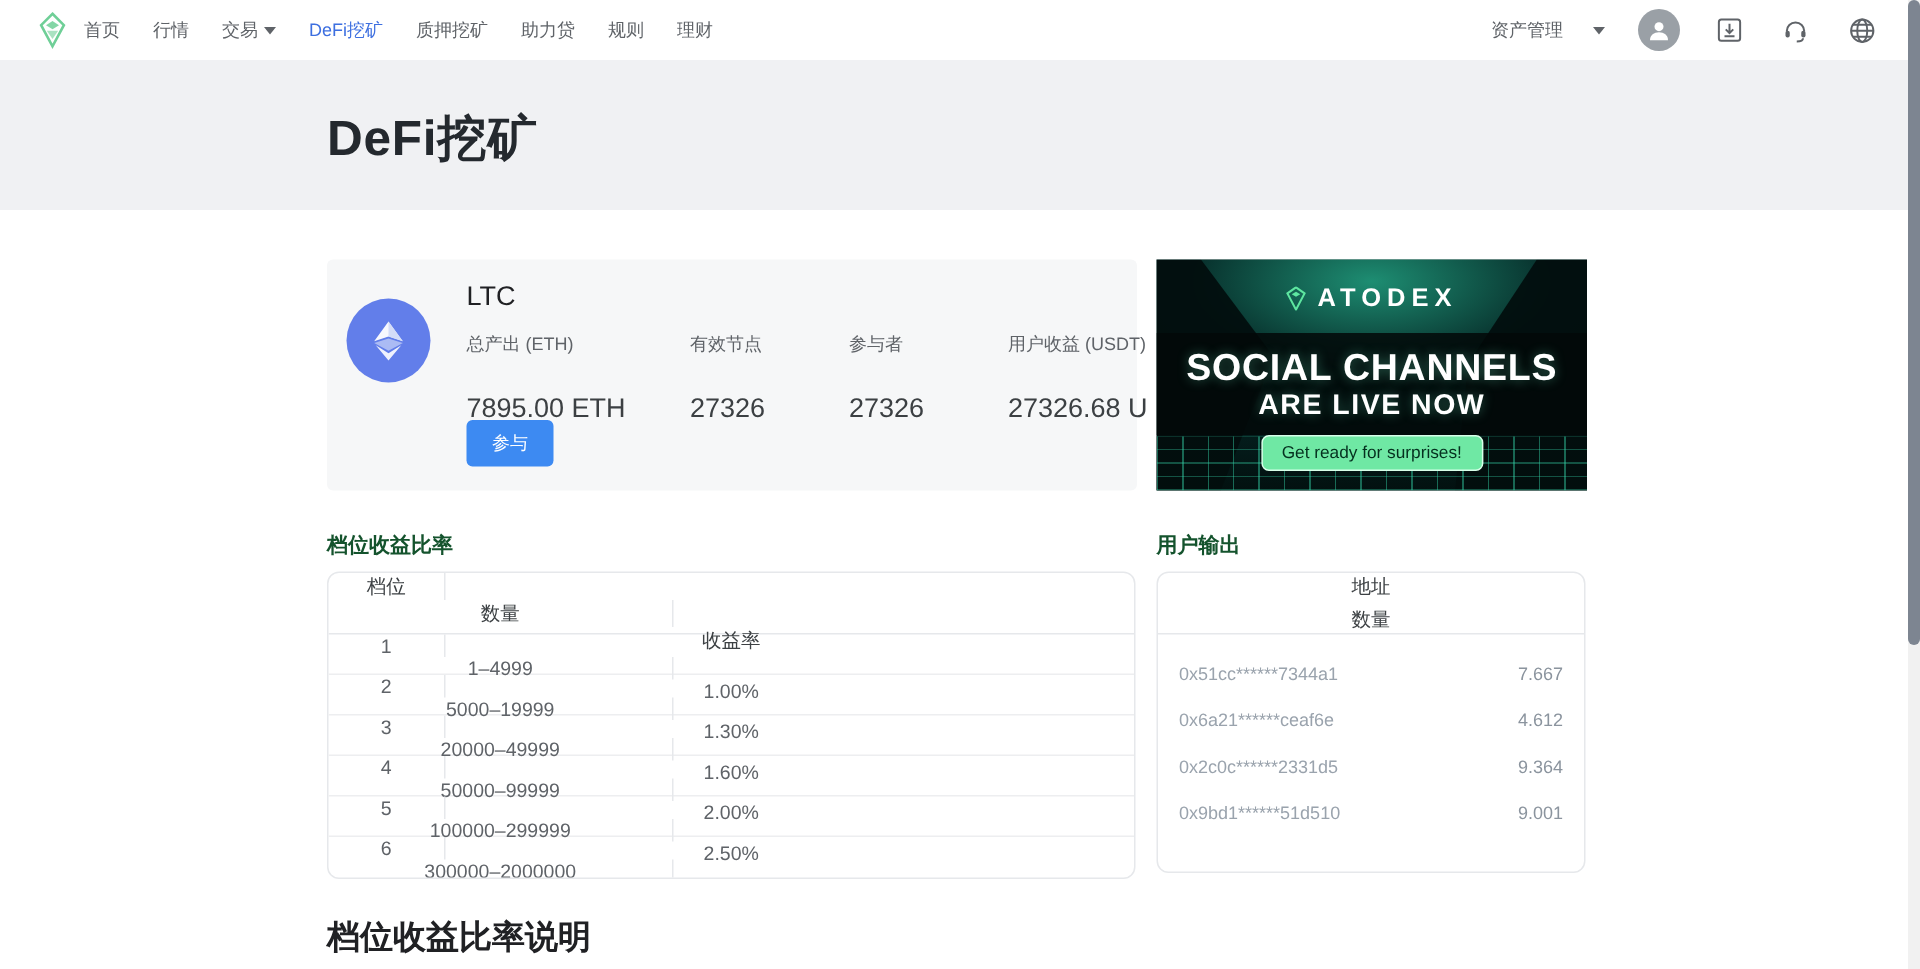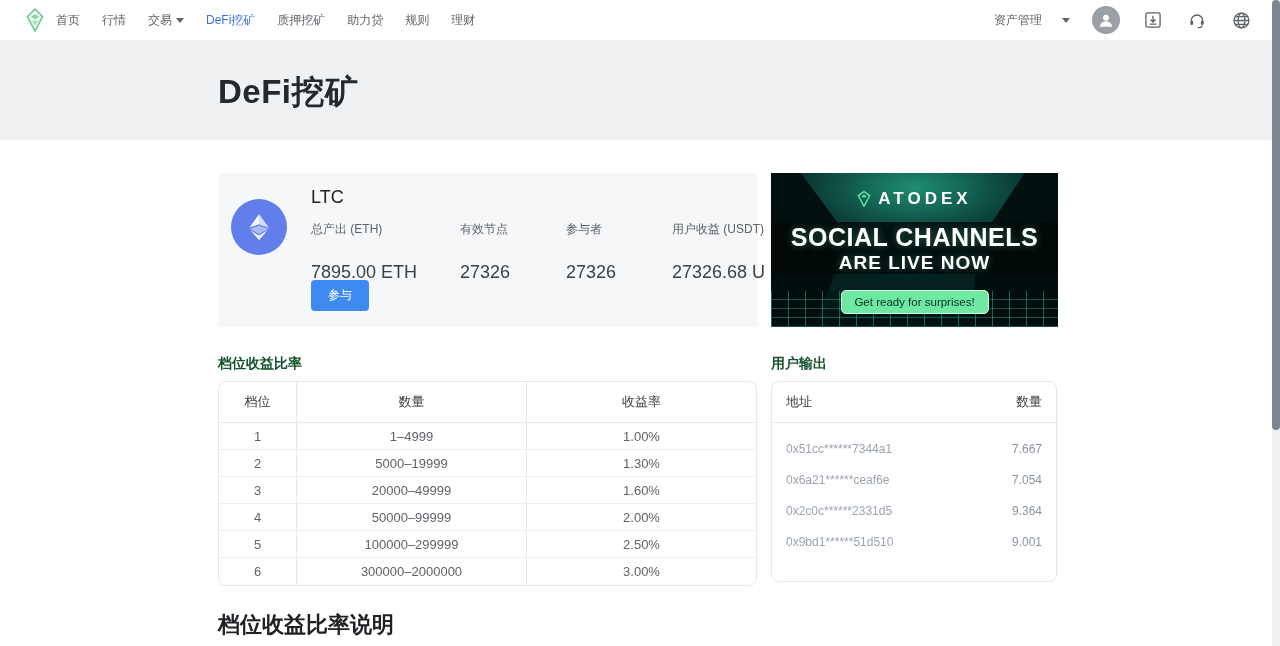--- a/index.html
+++ b/index.html
@@ -39,31 +39,31 @@
   .mtn { position:absolute; top:0; bottom:0; background:#020d0d; opacity:.92; }
   .mtn-l { left:0; width:78px; clip-path:polygon(0 0,38% 0,100% 42%,55% 100%,0 100%); }
   .mtn-r { right:0; width:88px; clip-path:polygon(62% 0,100% 0,100% 100%,0 100%,10% 45%); }
   .banner-floor { position:absolute; left:0; right:0; bottom:0; height:36px;
      background:
        repeating-linear-gradient(90deg, rgba(52,211,168,.45) 0 1px, transparent 1px 17px),
        repeating-linear-gradient(0deg, rgba(52,211,168,.35) 0 1px, transparent 1px 9px),
        linear-gradient(rgba(2,14,13,.2), rgba(2,14,13,.85)); }
   .banner-brand { position:absolute; top:16px; left:0; right:0; display:flex; align-items:center; justify-content:center; gap:7px; }
   .banner-brand span { color:#fff; font-size:17px; font-weight:bold; letter-spacing:4px; }
-  .banner-band { position:absolute; top:49px; left:0; right:0; height:52px; background:rgba(2,8,8,.85); display:flex; flex-direction:column; align-items:center; justify-content:center; }
+  .banner-band { position:absolute; top:49px; left:0; right:0; height:68px; background:rgba(2,8,8,.85); display:flex; flex-direction:column; align-items:center; justify-content:center; }
   .banner-t1 { color:#fff; font-size:25px; font-weight:800; letter-spacing:.5px; white-space:nowrap; text-shadow:0 0 8px rgba(120,255,210,.35); }
   .banner-t2 { color:#fff; font-size:19px; font-weight:800; letter-spacing:1px; white-space:nowrap; text-shadow:0 0 8px rgba(120,255,210,.35); }
   .banner-cta { position:absolute; bottom:13px; left:50%; transform:translateX(-50%); background:#6fe8a4; color:#05301f; font-size:11.5px; font-weight:normal; padding:5px 13px; border-radius:5px; border:1px solid #d8ffe9; white-space:nowrap; cursor:pointer; }
 
   
   .sec-title { position:absolute; font-size:14px; font-weight:bold; color:#14532d; }
   .tbl { position:absolute; background:#fff; border:1px solid #e6e8eb; border-radius:8px; overflow:hidden; }
   .tier-tbl { left:218px; top:381px; width:539px; height:205px; }
   .out-tbl  { left:771px; top:381px; width:286px; height:201px; }
-  .tr { display:flex; align-items:center; }
+  .tr { display:flex; align-items:center;flex-direction:column; }
   .tier-tbl .tr { border-bottom:1px solid #edeef0; height:27px; }
   .tier-tbl .tr.th { height:41px; border-bottom:1px solid #e6e8eb; }
   .tier-tbl .tr:last-child { border-bottom:none; }
   .tier-tbl .td { text-align:center; font-size:13px; color:#5f6368; }
   .tier-tbl .th .td { color:#3c4043; }
   .c1 { width:78px; border-right:1px solid #e6e8eb; align-self:stretch; display:flex; align-items:center; justify-content:center; }
   .c2 { width:230px; border-right:1px solid #e6e8eb; align-self:stretch; display:flex; align-items:center; justify-content:center; }
   .c3 { flex:1; align-self:stretch; display:flex; align-items:center; justify-content:center; }
   .out-tbl .tr.th { height:41px; border-bottom:1px solid #e6e8eb; padding:0 14px; justify-content:space-between; }
   .out-tbl .tr.th .td { font-size:13px; color:#3c4043; }
@@ -247,21 +247,21 @@
     <div class="td">地址</div>
     <div class="td">数量</div>
   </div>
   <div class="rows">
     <div class="row">
       <span class="addr">0x51cc******7344a1</span>
       <span class="amt">7.667</span>
     </div>
     <div class="row">
       <span class="addr">0x6a21******ceaf6e</span>
-      <span class="amt">7.054</span>
+      <span class="amt">4.612</span>
     </div>
     <div class="row">
       <span class="addr">0x2c0c******2331d5</span>
       <span class="amt">9.364</span>
     </div>
     <div class="row">
       <span class="addr">0x9bd1******51d510</span>
       <span class="amt">9.001</span>
     </div>
   </div>

